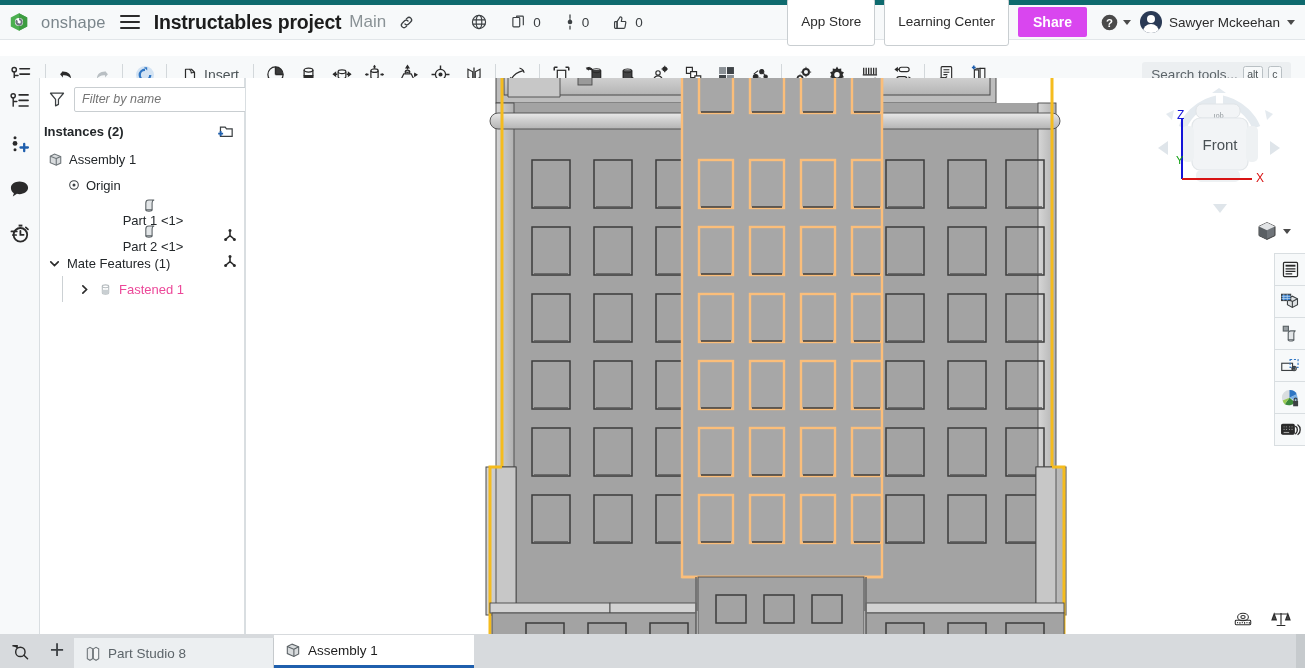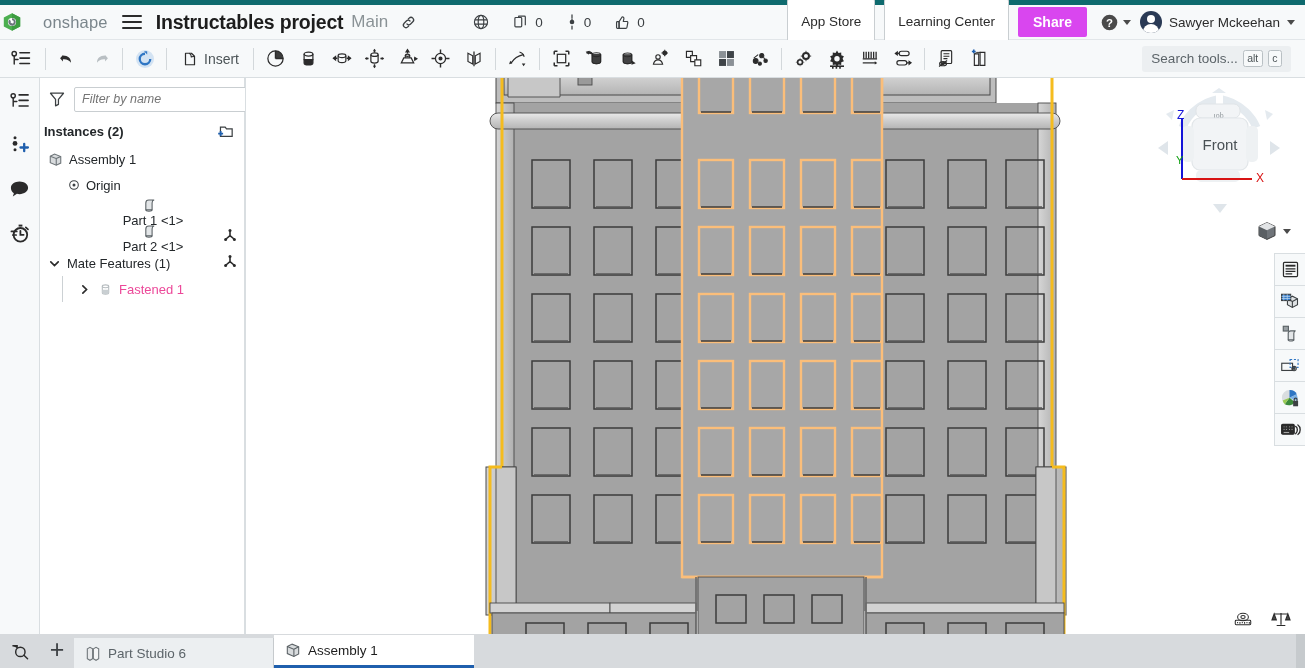--- a/index.html
+++ b/index.html
@@ -13,21 +13,21 @@
 
   
   .teal-strip { position:absolute; left:0; top:0; width:1305px; height:5px; background:#0e6a6e; }
 
   
   .header {
     position:absolute; left:0; top:5px; width:1305px; height:35px;
     background:#f7f9fa; display:flex; align-items:center;
     border-bottom:1px solid #e2e6e9;
   }
-  .brand { display:flex; align-items:center; gap:21px; padding-left:2px; }
+  .brand { display:flex; align-items:center; gap:12px; padding-left:9px; }
   .brand-mark { width:20px; height:20px; }
   .brand-text { font-size:16.5px; color:#7b868c; letter-spacing:.2px; font-weight:400; }
   .hamburger { margin-left:14px; width:20px; display:flex; flex-direction:column; gap:3.5px; cursor:pointer; }
   .hamburger i { display:block; height:2.6px; background:#2b2b2b; border-radius:1px; }
   .doc-title { margin-left:14px; font-size:19.5px; font-weight:bold; color:#1d1d1d; letter-spacing:-.2px; }
   .doc-branch { margin-left:8px; font-size:17px; color:#8a9296; }
   .link-icon { margin-left:12px; color:#3c4043; display:flex; align-items:center; cursor:pointer; }
 
   .hdr-stats { display:flex; align-items:center; gap:0px; margin-left:44px; }
   .stat { display:flex; align-items:center; gap:5px; padding:0 11px; cursor:pointer; }
@@ -46,21 +46,21 @@
   .help-wrap { display:flex; align-items:center; gap:4px; cursor:pointer; margin-left:4px; }
   .caret { width:0;height:0;border-left:4.5px solid transparent;border-right:4.5px solid transparent;border-top:5.5px solid #4a4a4a; }
   .user-wrap { display:flex; align-items:center; gap:7px; cursor:pointer; }
   .avatar { width:22px;height:22px;border-radius:50%;background:#2a3a55; position:relative; overflow:hidden; flex:0 0 auto;}
   .avatar::before{content:"";position:absolute;width:8px;height:8px;border-radius:50%;background:#fff;left:7px;top:3.5px;}
   .avatar::after{content:"";position:absolute;width:16px;height:10px;border-radius:8px 8px 0 0;background:#fff;left:3px;top:13px;}
   .user-name { font-size:13.5px; color:#2b2b2b; }
 
   
   .toolbar {
-    position:absolute; left:0; top:40px; width:1305px; height:38px;
+    position:absolute; left:0; top:56px; width:1305px; height:38px;
     background:#f7f9fa; border-bottom:1px solid #d9dee1;
     display:flex; align-items:center;
   }
   .tb-first { width:40px; display:flex; align-items:center; justify-content:center; cursor:pointer; }
   .tb-sep { width:1px; height:22px; background:#d3d8db; margin:0 5px; }
   .tb-btn { width:33px; height:30px; display:flex; align-items:center; justify-content:center; cursor:pointer; border-radius:3px; }
   .tb-insert { display:flex; align-items:center; gap:5px; padding:0 9px; height:30px; cursor:pointer; border-radius:3px;}
   .tb-insert span { font-size:14px; color:#4c5457; }
   .search-tools {
     margin-left:auto; margin-right:14px; background:#eceff1; border-radius:3px;
@@ -954,21 +954,21 @@
     </div>
     <div class="tb-plus">+</div>
 
     <div class="tab inactive">
       <span style="display:flex;">
         <svg width="16" height="16" viewBox="0 0 18 18" fill="none" stroke="#6d7478" stroke-width="1.2">
           <path d="M2.6 4.4 5.6 2.6l3 1.8v11l-3 1.8-3-1.8z" fill="#e8eaec"></path>
           <path d="M9.4 4.4 12.4 2.6l3 1.8v11l-3 1.8-3-1.8z" fill="#f4f5f6"></path>
         </svg>
       </span>
-      <span>Part Studio 6</span>
+      <span>Part Studio 8</span>
     </div>
 
     <div class="tab active">
       <span style="display:flex;">
         <svg width="16" height="16" viewBox="0 0 18 18" fill="none" stroke="#5a6165" stroke-width="1.2">
           <path d="M2.6 5 8 2.4l7.4 3v8l-5.4 2.8L2.6 13z" fill="#d8dbdd"></path>
           <path d="M2.6 5 10 8.2v8M10 8.2 15.4 5.4"></path>
         </svg>
       </span>
       <span>Assembly 1</span>

